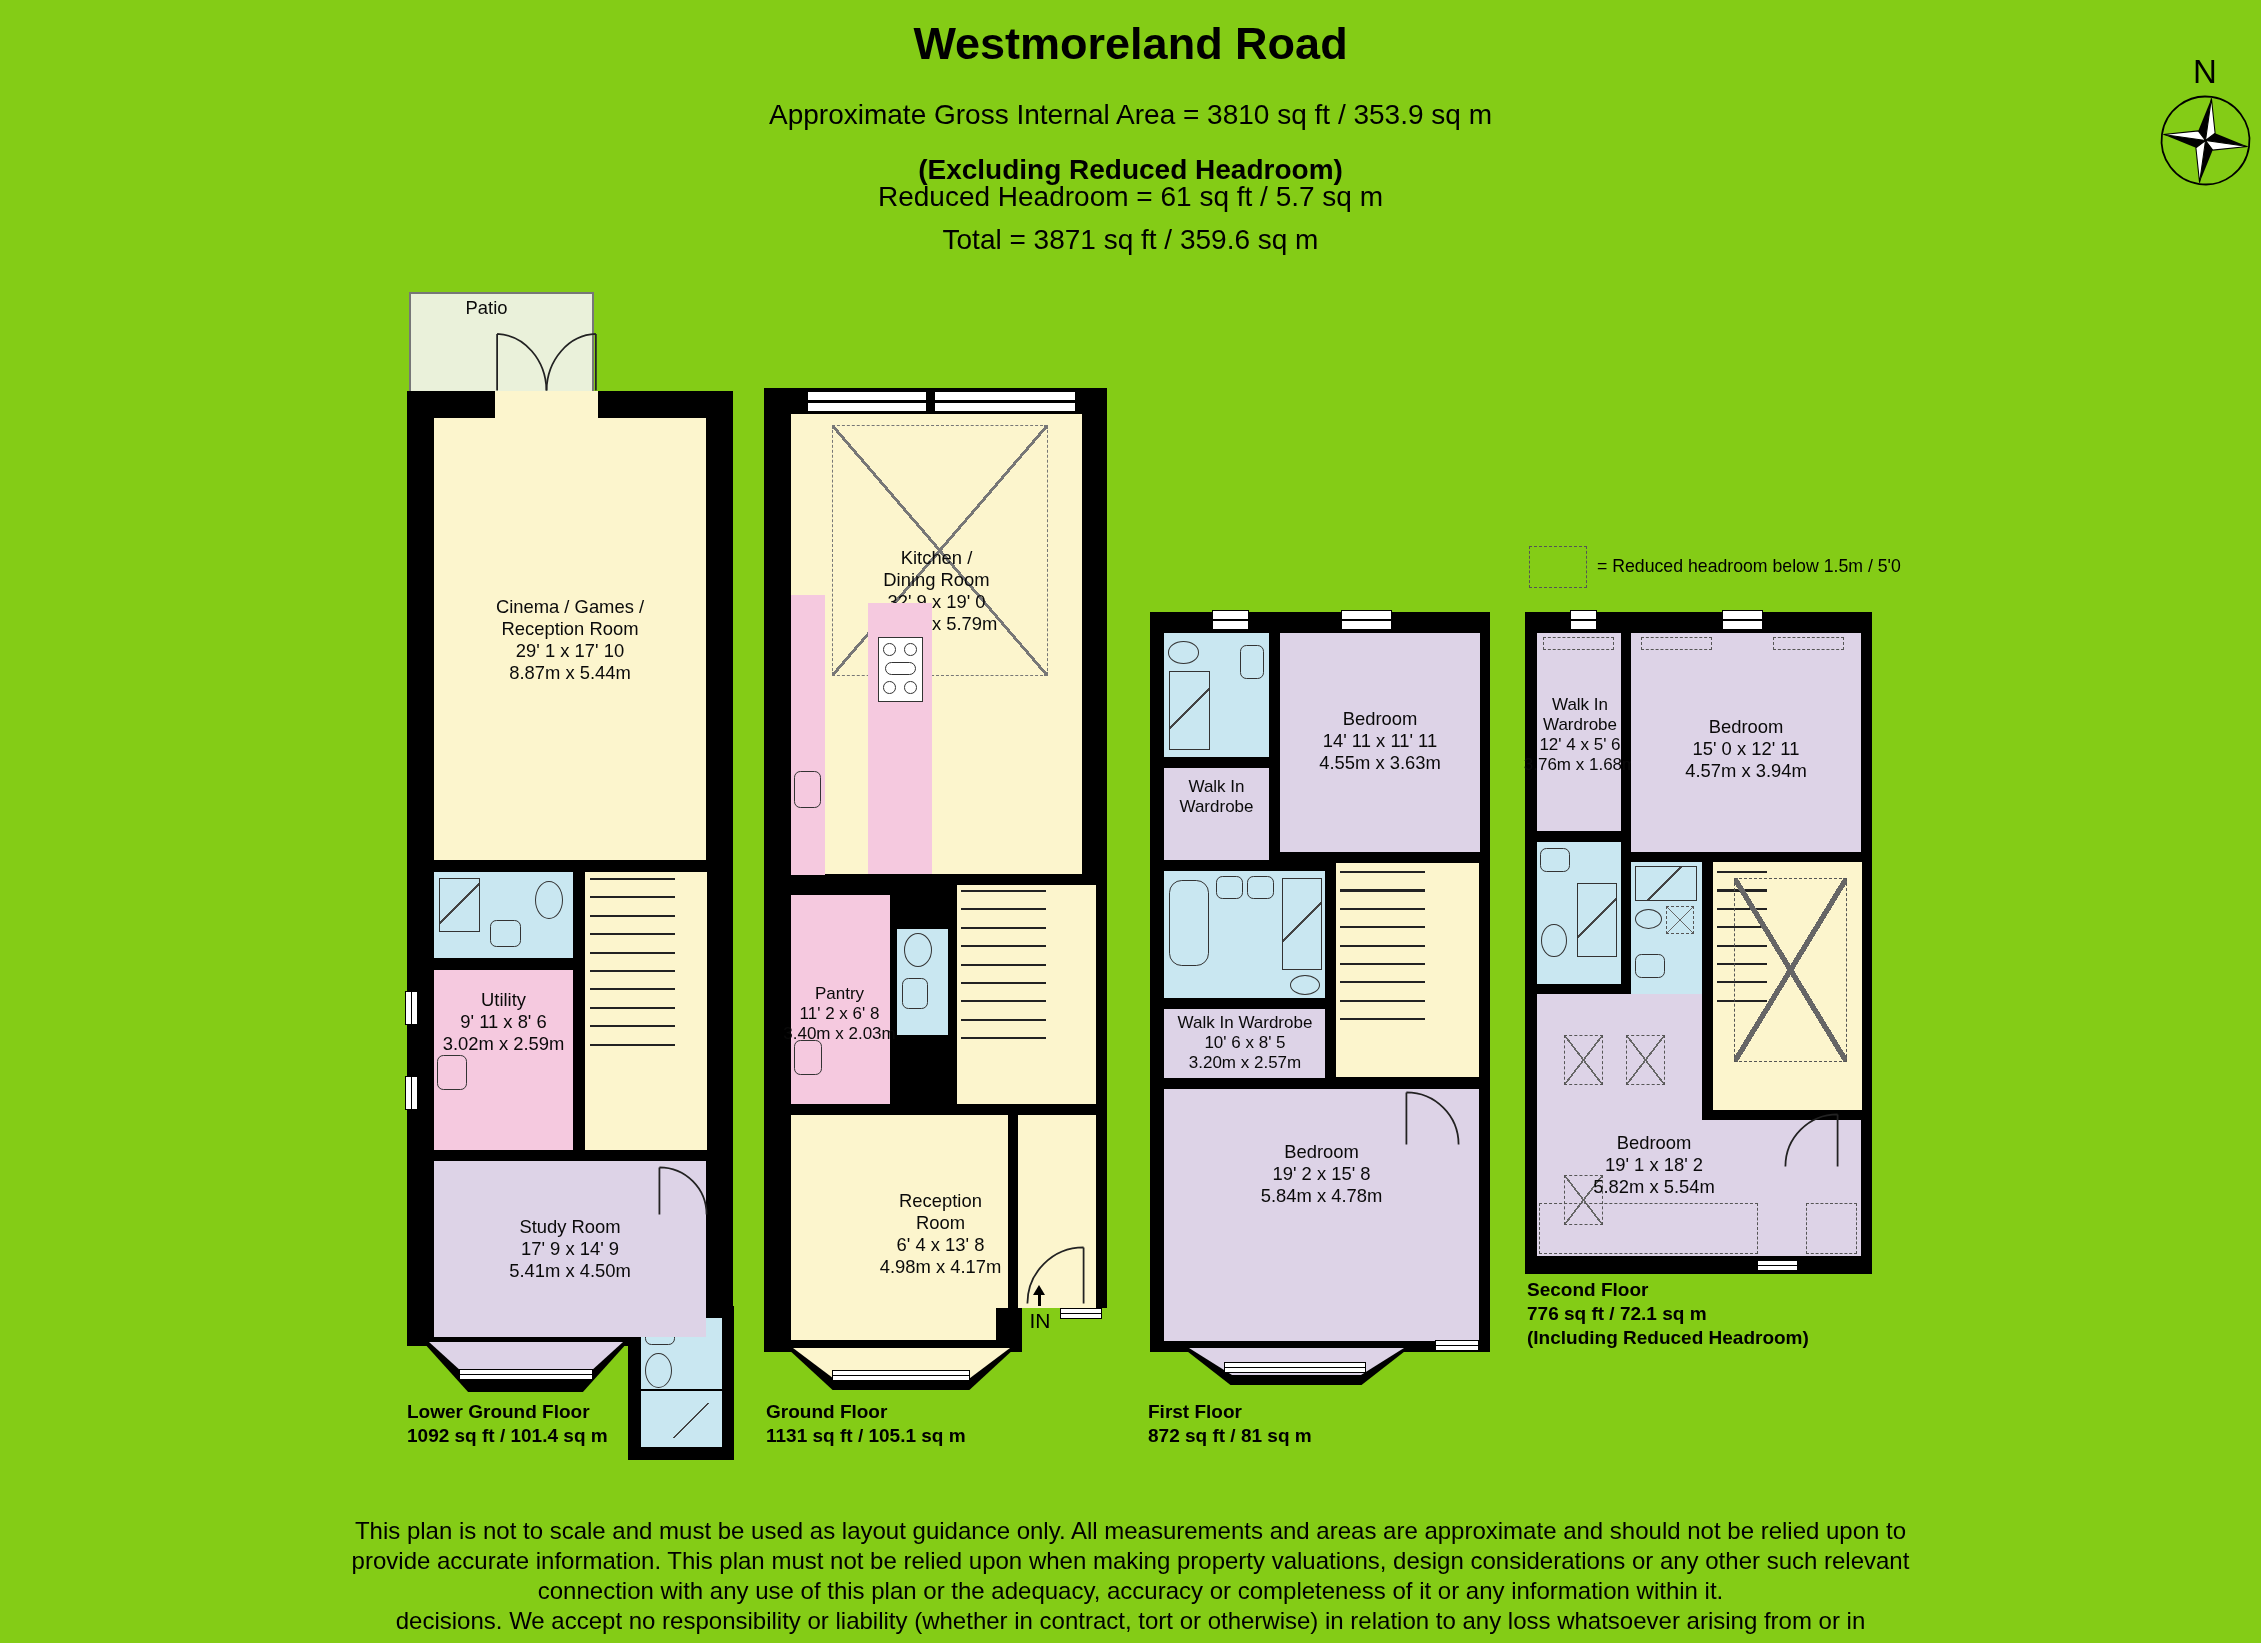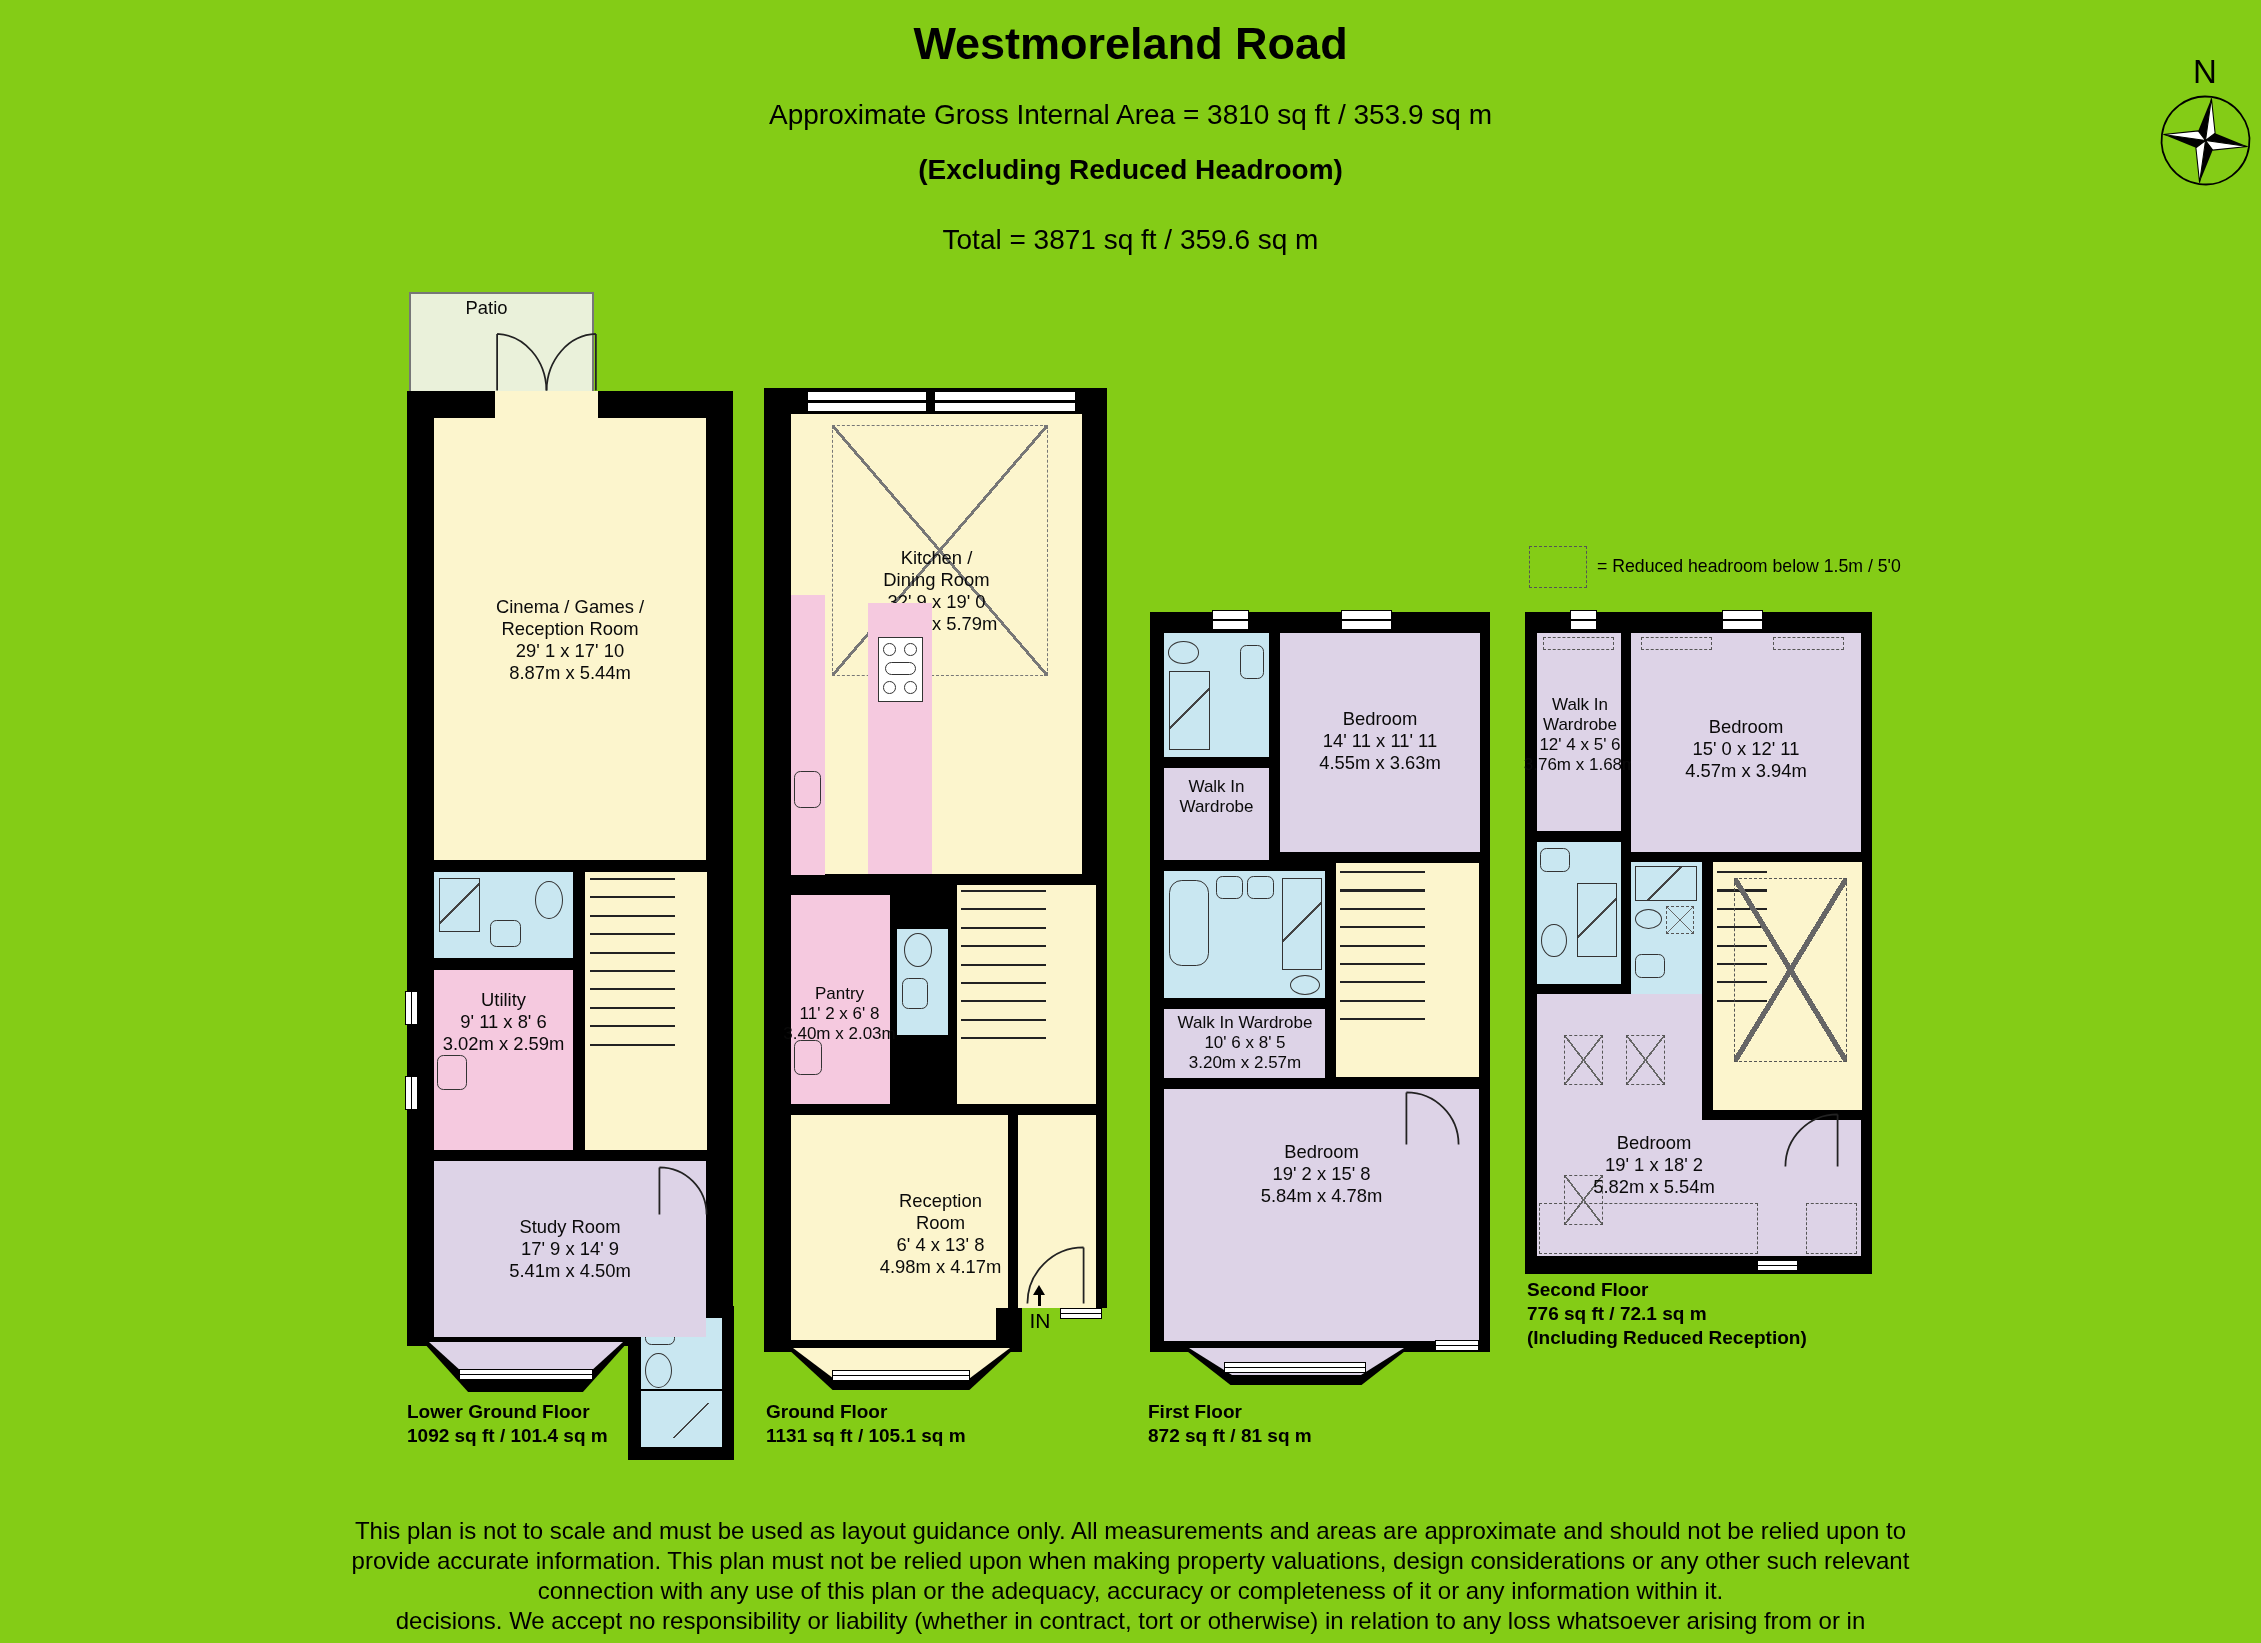--- a/index.html
+++ b/index.html
@@ -40,20 +40,21 @@
   .disc{position:absolute;text-align:center;font-size:24px;line-height:30px;color:#000;}
 </style>
 </head>
 <body>
 
 <div id="canvas">
 
   <div class="hdr" style="top:18.4px;font-size:45px;font-weight:700;">Westmoreland Road</div>
   <div class="hdr" style="top:99px;font-size:28px;">Approximate Gross Internal Area = 3810 sq ft / 353.9 sq m</div>
   <div class="hdr" style="top:154px;font-size:28px;font-weight:bold;">(Excluding Reduced Headroom)</div>
+  <div class="hdr" style="top:181px;font-size:28px;">Reduced Headroom = 61 sq ft / 5.7 sq m</div>
   <div class="hdr" style="top:224px;font-size:28px;">Total = 3871 sq ft / 359.6 sq m</div>
 
   <div class="abs" style="left:2152px;top:53px;width:106px;height:177px;">
     <div class="abs" style="left:0;top:0;width:106px;text-align:center;font-size:33px;">N</div>
     <svg class="abs" style="left:5.7px;top:40px;" width="95" height="95" viewBox="0 0 134 134">
       <g transform="rotate(8 67 67)">
         <circle cx="67" cy="67" r="62" fill="none" stroke="#000" stroke-width="2.5"></circle>
         <polygon points="67,7 55,55 67,67" fill="#000"></polygon>
         <polygon points="67,7 79,55 67,67" fill="#fff" stroke="#000" stroke-width="1.5"></polygon>
         <polygon points="127,67 79,55 67,67" fill="#000"></polygon>
@@ -283,21 +284,21 @@
     <div>Bedroom</div>
     <div>19' 1 x 18' 2</div>
     <div>5.82m x 5.54m</div>
   </div>
   <div class="rhs" style="left:1539px;top:1203px;width:219px;height:51px;"></div>
   <div class="rhs" style="left:1806px;top:1203px;width:51px;height:51px;"></div>
   <div class="winh" style="left:1757px;top:1260px;width:41px;height:11.3px;"></div>
   <div class="flabel" style="left:1527px;top:1278px;">
     <div>Second Floor</div>
     <div>776 sq ft / 72.1 sq m</div>
-    <div>(Including Reduced Reception)</div>
+    <div>(Including Reduced Headroom)</div>
   </div>
 
   <div class="disc" style="left:283px;top:1516px;width:1695px;">
     <div>This plan is not to scale and must be used as layout guidance only. All measurements and areas are approximate and should not be relied upon to</div>
     <div>provide accurate information. This plan must not be relied upon when making property valuations, design considerations or any other such relevant</div>
     <div>connection with any use of this plan or the adequacy, accuracy or completeness of it or any information within it.</div>
     <div>decisions. We accept no responsibility or liability (whether in contract, tort or otherwise) in relation to any loss whatsoever arising from or in</div>
   </div>
 
 </div>

